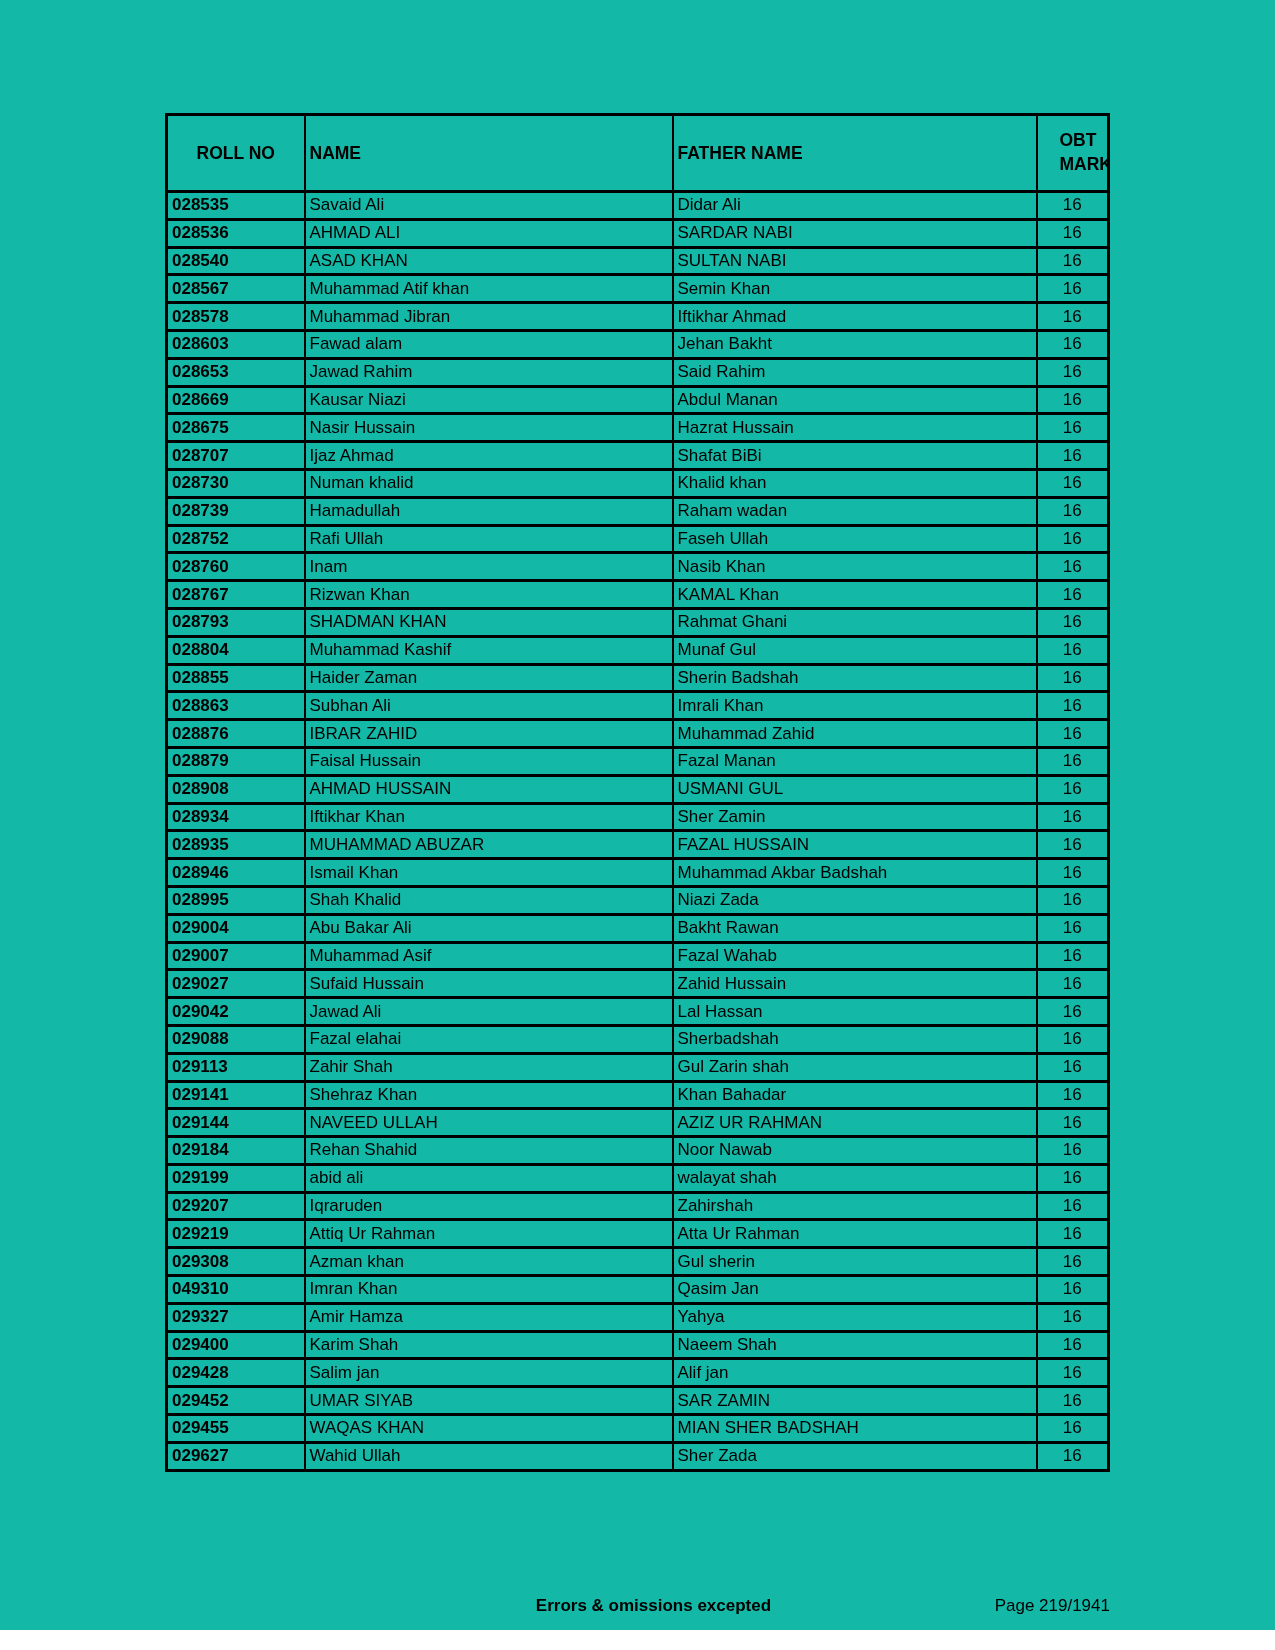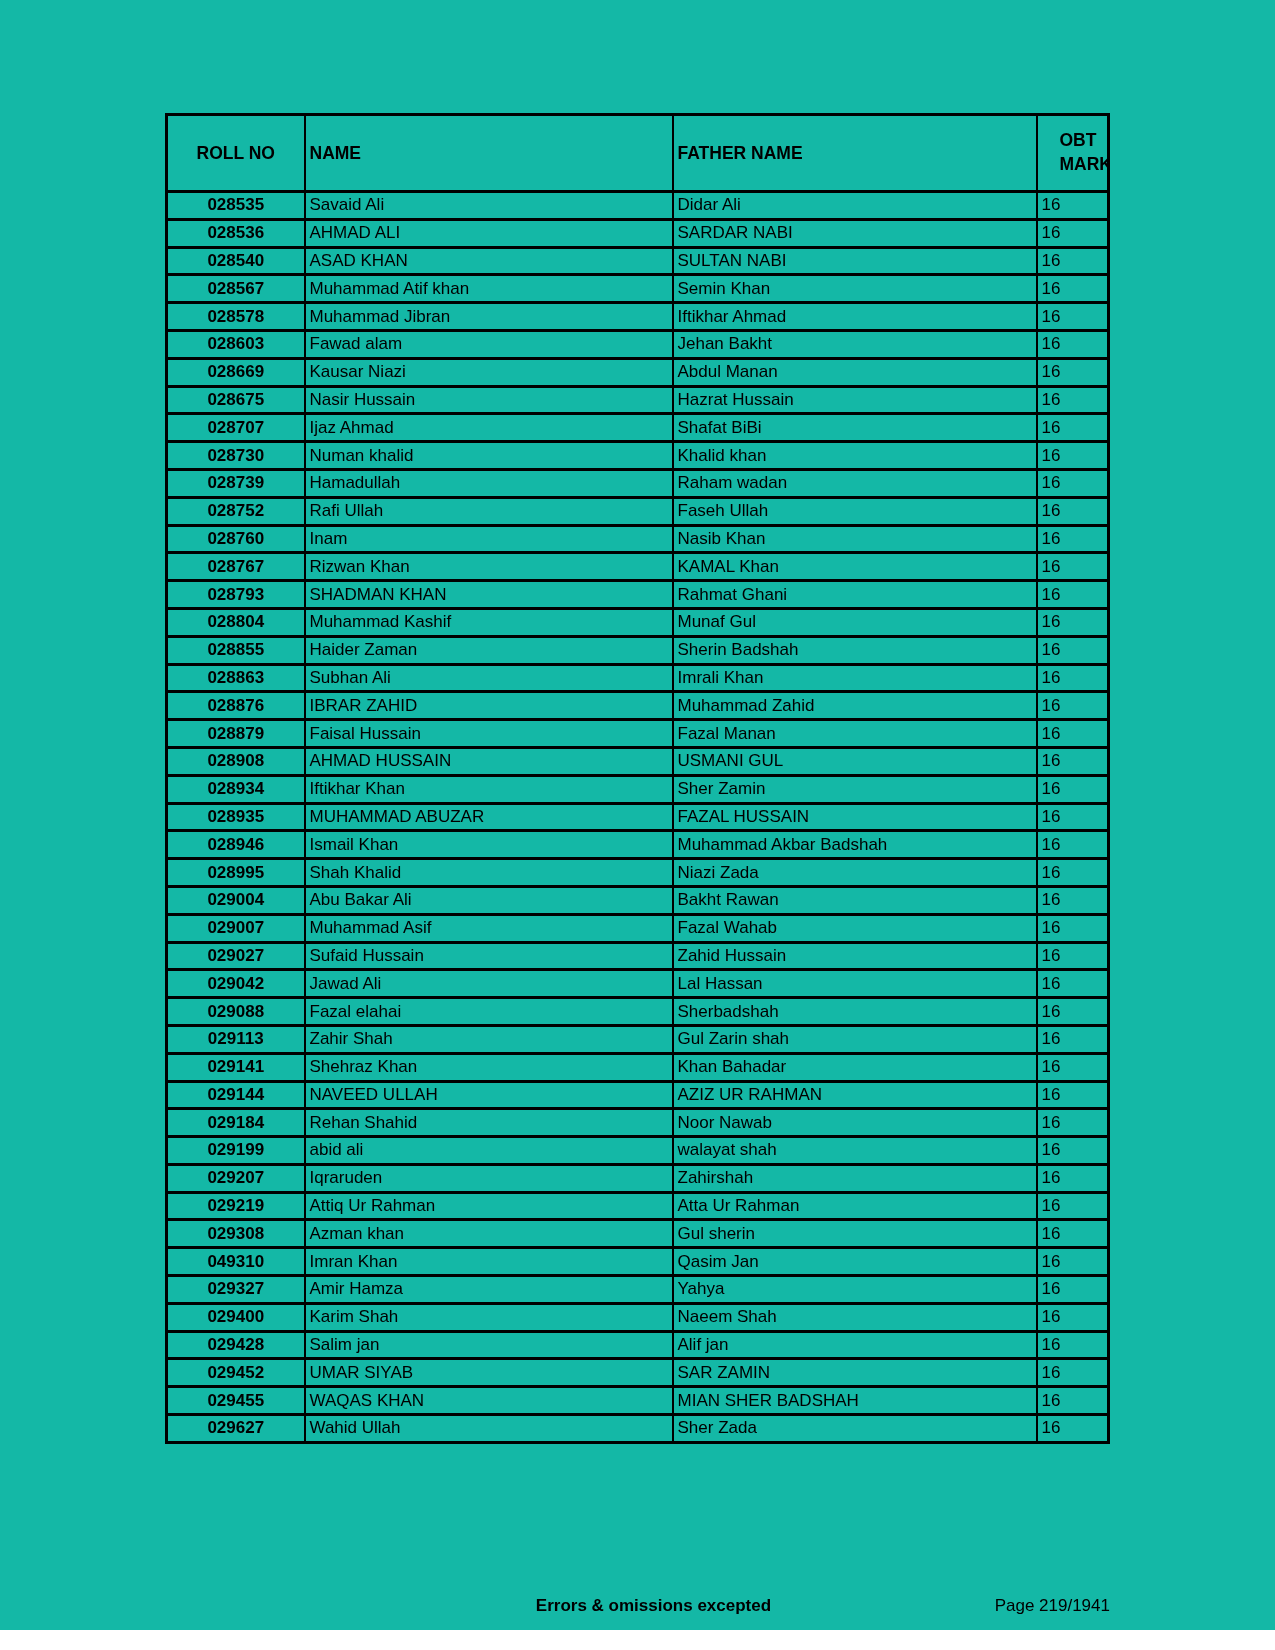--- a/index.html
+++ b/index.html
@@ -53,29 +53,28 @@
     text-align: center;
     white-space: normal;
     line-height: 1.35;
     padding: 0 22px;
   }
 
   .marks-table tbody td {
     height: 24.8px;
   }
   td.cell-roll {
-    text-align: center;
     font-weight: bold;
   }
   td.cell-name, td.cell-father {
     text-align: left;
     font-weight: normal;
   }
   td.cell-marks {
-    text-align: left;
+    text-align: center;
     font-weight: normal;
   }
 
   .footer {
     position: absolute;
     left: 165px;
     width: 945px;
     top: 1596px;
     height: 26px;
     font-size: 17px;
@@ -146,20 +145,26 @@
           <td class="cell-father">Iftikhar Ahmad</td>
           <td class="cell-marks">16</td>
         </tr>
         <tr>
           <td class="cell-roll">028603</td>
           <td class="cell-name">Fawad alam</td>
           <td class="cell-father">Jehan Bakht</td>
           <td class="cell-marks">16</td>
         </tr>
         <tr>
+          <td class="cell-roll">028653</td>
+          <td class="cell-name">Jawad Rahim</td>
+          <td class="cell-father">Said Rahim</td>
+          <td class="cell-marks">16</td>
+        </tr>
+        <tr>
           <td class="cell-roll">028669</td>
           <td class="cell-name">Kausar Niazi</td>
           <td class="cell-father">Abdul Manan</td>
           <td class="cell-marks">16</td>
         </tr>
         <tr>
           <td class="cell-roll">028675</td>
           <td class="cell-name">Nasir Hussain</td>
           <td class="cell-father">Hazrat Hussain</td>
           <td class="cell-marks">16</td>

